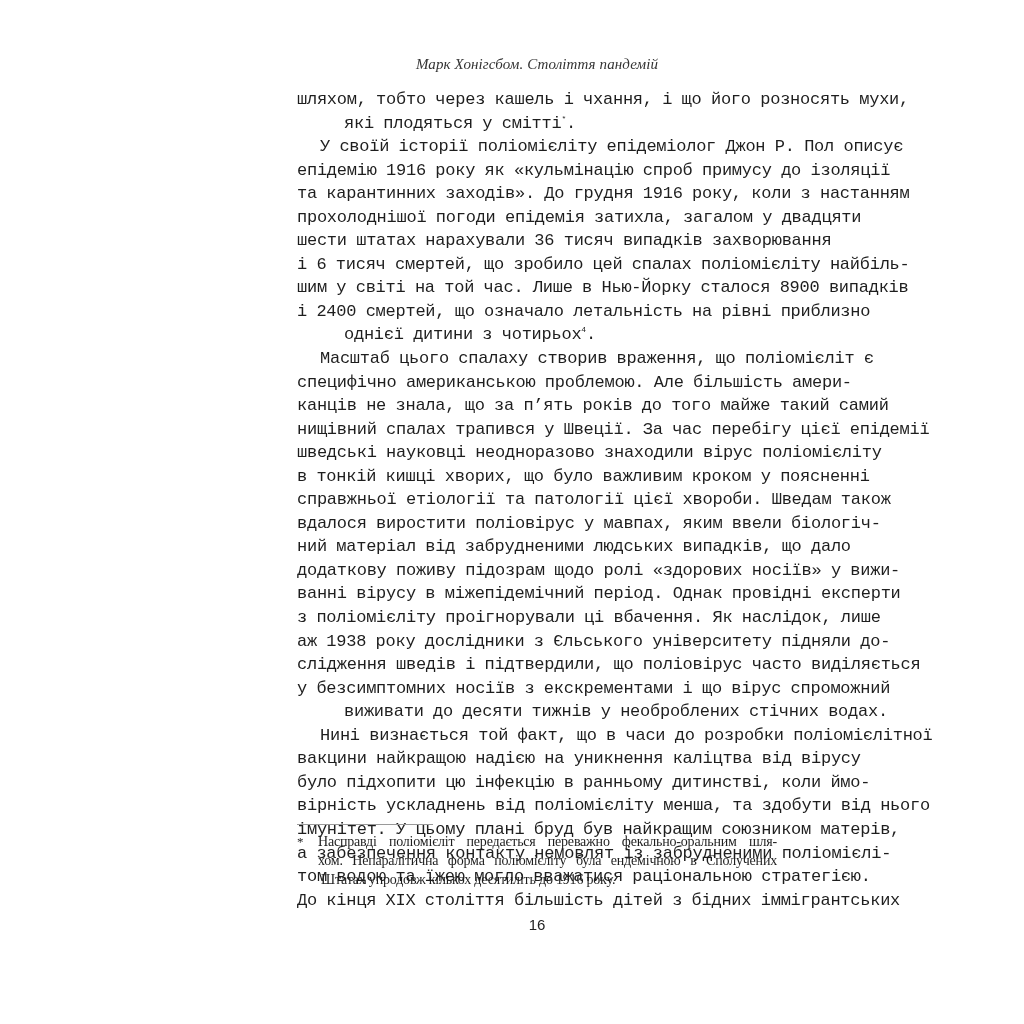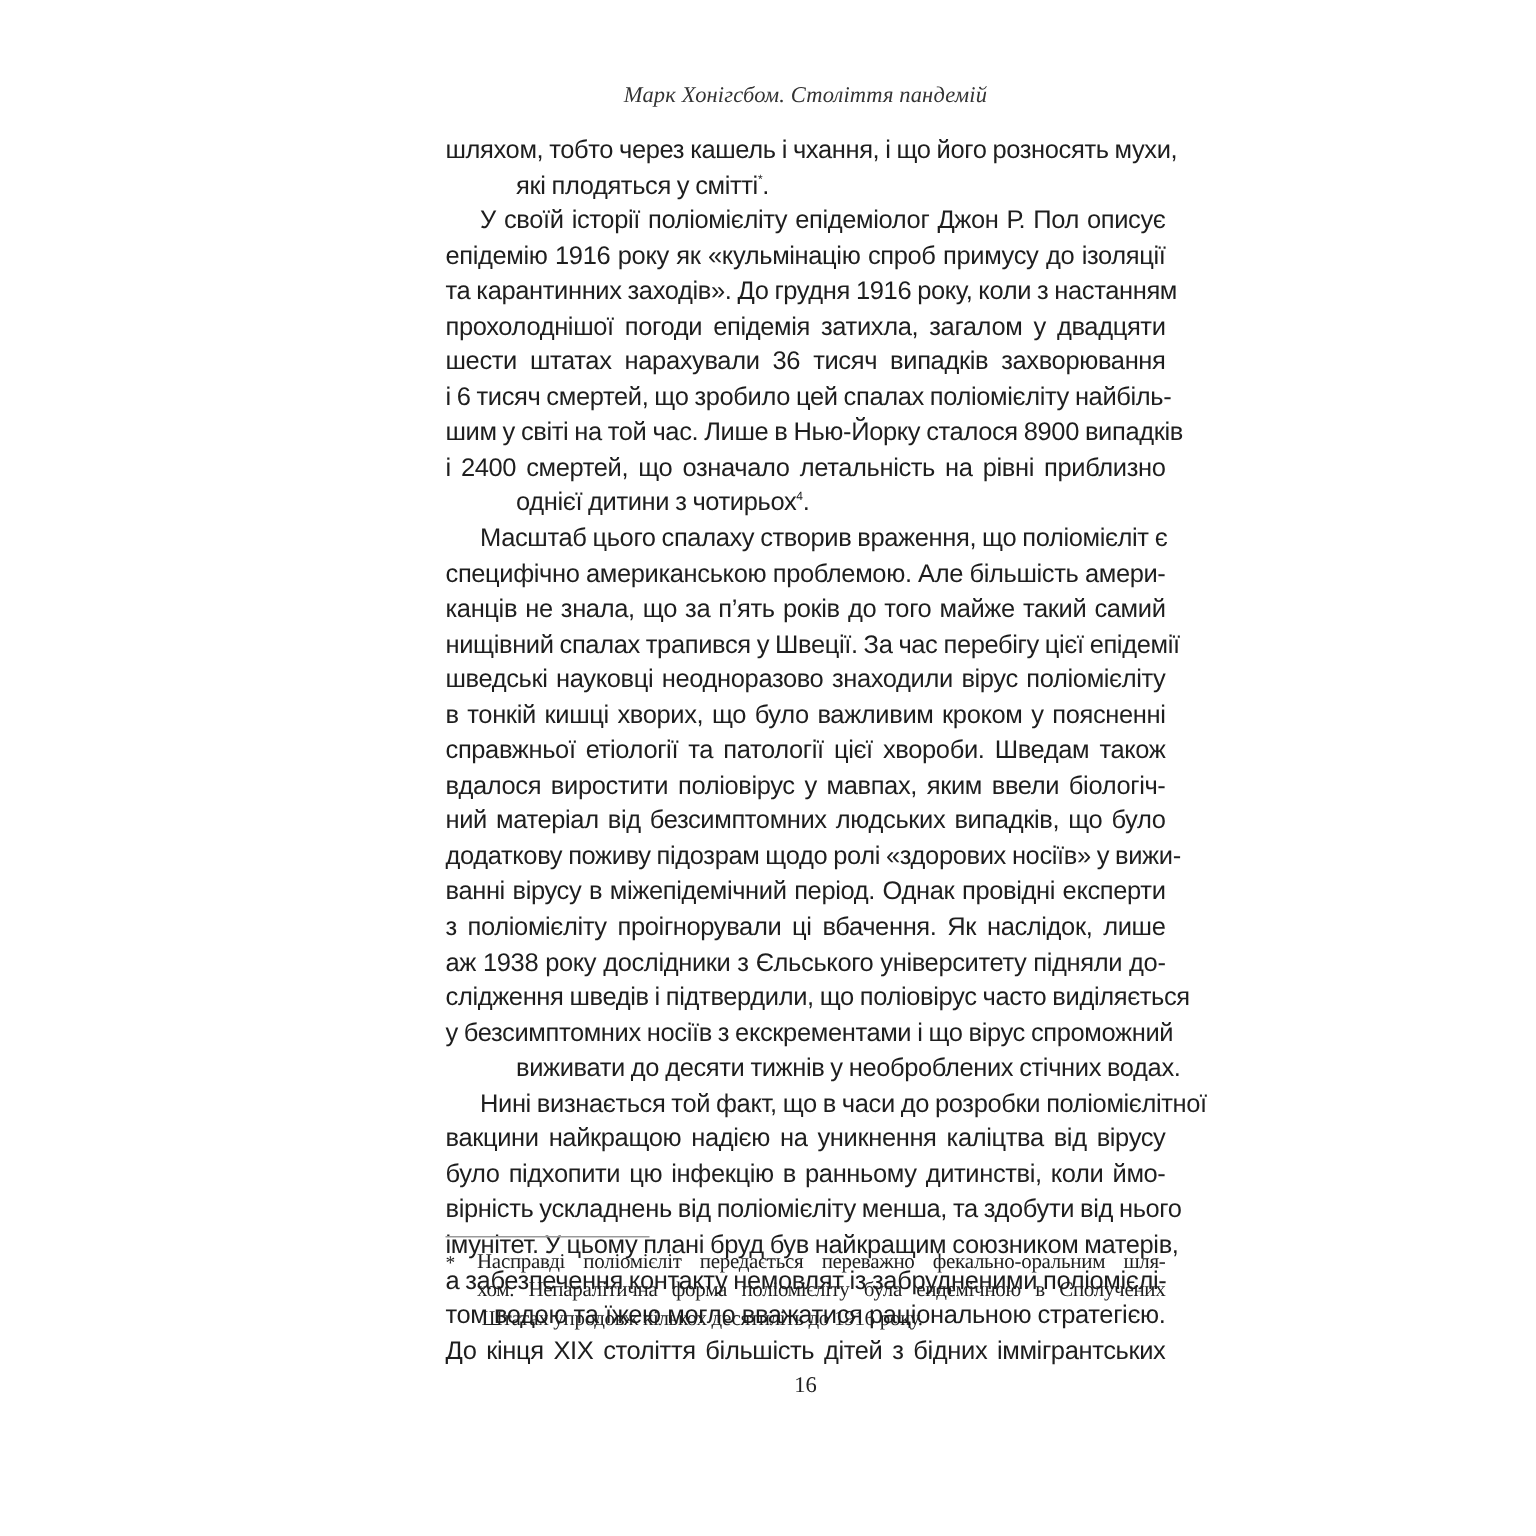--- a/index.html
+++ b/index.html
@@ -43,21 +43,21 @@
     .line {
       display: block;
       height: 23.55px;
       line-height: 23.55px;
       font-size: 15.2px;
       white-space: nowrap;
       text-align: justify;
       text-align-last: justify;
       letter-spacing: -0.25px;
       word-spacing: -0.5px;
-      font-family: Liberation Sans, sans-serif;
+      font-family: Liberation Mono, monospace;
       font-size: 17px;
     }
     .line.last {
       text-align-last: left;
       margin-left: 47px;
     }
     .line.indent {
       padding-left: 23px;
     }
     sup {
@@ -102,21 +102,21 @@
     .fn-line.last {
       text-align-last: left;
       margin-left: 24px;
     }
     .page-number {
       position: absolute;
       top: 916px;
       left: 0;
       width: 480px;
       text-align: center;
-      font-family: Liberation Serif, serif;
+      font-family: Liberation Sans, sans-serif;
       font-size: 15px;
       color: #222;
     }
   </style>
 </head>
 <body>
 
 <div class="page">
   <div class="running-head">Марк Хонігсбом. Століття пандемій</div>
 
@@ -133,21 +133,21 @@
       <span class="line"><span>і 2400 смертей, що означало летальність на рівні приблизно</span></span>
       <span class="line last"><span>однієї дитини з чотирьох</span><sup>4</sup><span>.</span></span>
       <span class="line indent"><span>Масштаб цього спалаху створив враження, що поліомієліт є</span></span>
       <span class="line"><span>специфічно американською проблемою. Але більшість амери-</span></span>
       <span class="line"><span>канців не знала, що за п’ять років до того майже такий самий</span></span>
       <span class="line"><span>нищівний спалах трапився у Швеції. За час перебігу цієї епідемії</span></span>
       <span class="line"><span>шведські науковці неодноразово знаходили вірус поліомієліту</span></span>
       <span class="line"><span>в тонкій кишці хворих, що було важливим кроком у поясненні</span></span>
       <span class="line"><span>справжньої етіології та патології цієї хвороби. Шведам також</span></span>
       <span class="line"><span>вдалося виростити поліовірус у мавпах, яким ввели біологіч-</span></span>
-      <span class="line"><span>ний матеріал від безсимптомних людських випадків, що було</span></span>
+      <span class="line"><span>ний матеріал від забрудненими людських випадків, що дало</span></span>
       <span class="line"><span>додаткову поживу підозрам щодо ролі «здорових носіїв» у вижи-</span></span>
       <span class="line"><span>ванні вірусу в міжепідемічний період. Однак провідні експерти</span></span>
       <span class="line"><span>з поліомієліту проігнорували ці вбачення. Як наслідок, лише</span></span>
       <span class="line"><span>аж 1938 року дослідники з Єльського університету підняли до-</span></span>
       <span class="line"><span>слідження шведів і підтвердили, що поліовірус часто виділяється</span></span>
       <span class="line"><span>у безсимптомних носіїв з екскрементами і що вірус спроможний</span></span>
       <span class="line last"><span>виживати до десяти тижнів у необроблених стічних водах.</span></span>
       <span class="line indent"><span>Нині визнається той факт, що в часи до розробки поліомієлітної</span></span>
       <span class="line"><span>вакцини найкращою надією на уникнення каліцтва від вірусу</span></span>
       <span class="line"><span>було підхопити цю інфекцію в ранньому дитинстві, коли ймо-</span></span>

